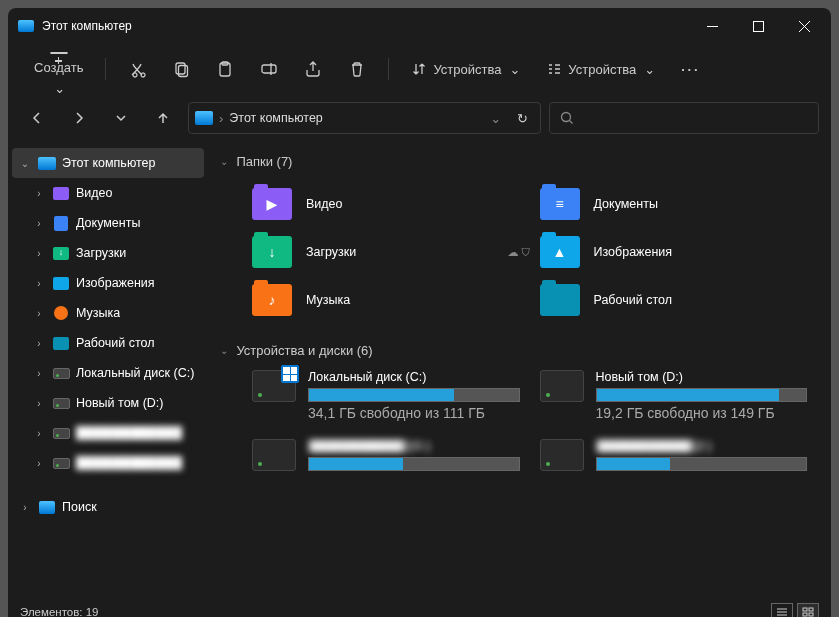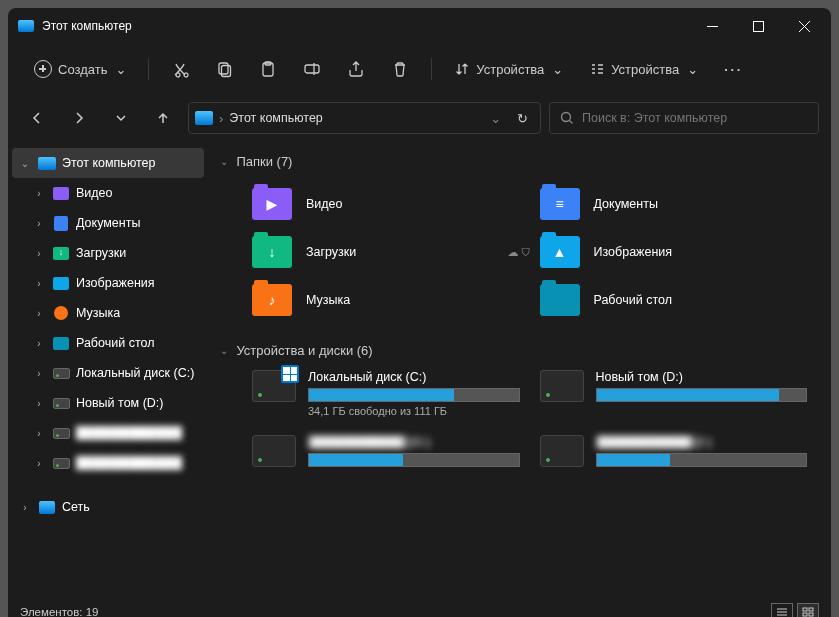--- a/index.html
+++ b/index.html
@@ -6,21 +6,21 @@
 body { background:#555; display:flex; justify-content:center; align-items:flex-start; padding:8px; }
 .window { width:839px; height:617px; background:#1c1c1c; border-radius:8px; overflow:hidden; display:flex; flex-direction:column; color:#fff; font-size:13px; }
 .titlebar { height:36px; display:flex; align-items:center; padding:0 4px 0 10px; }
 .titlebar .ticon { width:16px; height:12px; margin-right:8px; background:linear-gradient(#4cc2ff,#0078d4); border-radius:2px; }
 .titlebar .title { flex:1; font-size:12px; }
 .winbtn { width:46px; height:36px; display:flex; align-items:center; justify-content:center; color:#fff; font-size:12px; }
 .winbtn svg { stroke:#fff; stroke-width:1; fill:none; }
 .toolbar { height:50px; display:flex; align-items:center; padding:0 16px; gap:6px; }
 .tbtn { height:34px; padding:0 10px; display:flex; align-items:center; gap:6px; border-radius:4px; color:#ccc; }
 .tbtn svg { stroke:#ccc; stroke-width:1.3; fill:none; }
-.create { border:none; }
+.create { border:none;flex-direction:column; }
 .create .plus { width:18px; height:18px; border:1.3px solid #ccc; border-radius:9px; position:relative; }
 .create .plus::before,.create .plus::after { content:""; position:absolute; background:#ccc; }
 .create .plus::before { left:4px; top:7.3px; width:7px; height:1.3px; }
 .create .plus::after { left:7.3px; top:4px; width:1.3px; height:7px; }
 .sep { width:1px; height:22px; background:#3a3a3a; margin:0 6px; }
 .chev { margin-left:2px; }
 .navrow { height:48px; display:flex; align-items:center; padding:0 12px; gap:8px; }
 .navbtn { width:34px; height:34px; display:flex; align-items:center; justify-content:center; color:#ccc; }
 .navbtn svg { stroke:#ccc; stroke-width:1.5; fill:none; }
 .addrbar { flex:1; height:32px; border:1px solid #3a3a3a; border-radius:4px; display:flex; align-items:center; padding:0 6px; gap:6px; background:#1c1c1c; }
@@ -45,21 +45,21 @@
 .ficon .tab { position:absolute; top:-4px; left:2px; width:14px; height:5px; border-radius:2px 2px 0 0; }
 .flabel { font-size:12.5px; }
 .drives { display:grid; grid-template-columns:1fr 1fr; gap:18px 20px; padding:8px 20px 8px 40px; }
 .drive { display:flex; gap:12px; align-items:flex-start; }
 .dicon { width:44px; height:32px; background:#2a2a2a; border-radius:3px; position:relative; border:1px solid #444; flex-shrink:0;}
 .dicon .light { position:absolute; left:5px; bottom:4px; width:4px; height:4px; border-radius:2px; background:#4caf50; }
 .dinfo { flex:1; min-width:0;}
 .dname { font-size:12.5px; margin-bottom:4px; white-space:nowrap; overflow:hidden; text-overflow:ellipsis;}
 .dbar { height:14px; background:#555; border:1px solid #666; margin-bottom:3px; position:relative; }
 .dfill { height:100%; background:#26a0da; }
-.dfree { font-size:11px; color:#aaa; }
+.dfree { font-size:14px; color:#aaa; }
 .dblur .dname { filter:blur(3px); }
 .status { height:26px; border-top:0; display:flex; align-items:center; padding:0 12px; font-size:11.5px; color:#ccc; background:#1c1c1c; }
 .status .spacer { flex:1; }
 .vbtn { width:22px; height:18px; border:1px solid #666; margin-left:4px; display:flex; align-items:center; justify-content:center; }
 .blur { filter:blur(3px); }
 </style>
 </head>
 <body>
 
 <div class="window">
@@ -168,21 +168,20 @@
       <span style="color:#888">›</span>
       <span class="crumb">Этот компьютер</span>
       <span style="color:#888;margin-right:4px;">⌄</span>
       <span style="padding:0 6px;color:#ccc">↻</span>
     </div>
     <div class="searchbox">
       <svg width="14" height="14" style="stroke:#888;stroke-width:1.3;fill:none">
           <circle cx="6" cy="6" r="4.5"></circle>
           <path d="M9.5 9.5l3 3"></path>
         </svg>
-      <input placeholder="Поиск в: Этот компьютер" style="">
     </div>
   </div>
 
   <div class="body">
     <div class="sidebar" id="sidebar">
         <div class="sitem sel">
           <span class="exp">⌄</span>
           <span class="sicn">
             <div style="width:18px;height:13px;background:linear-gradient(#4cc2ff,#0078d4);border-radius:2px"></div>
           </span>
@@ -264,21 +263,21 @@
               <div style="position:absolute;left:2px;bottom:1px;width:3px;height:3px;background:#4caf50;border-radius:2px"></div>
             </div>
           </span>
           <span class="lbl blur">████████████</span>
         </div>
         <div class="sitem" style="margin-top: 14px;">
           <span class="exp">›</span>
           <span class="sicn">
             <div style="width:16px;height:13px;background:linear-gradient(#4cc2ff,#0078d4);border-radius:2px"></div>
           </span>
-          <span class="lbl">Сеть</span>
+          <span class="lbl">Поиск</span>
         </div>
       </div>
     <div class="content">
       <div class="group-hdr">
         <span class="gchev">⌄</span>
         <span>Папки (7)</span>
       </div>
       <div class="folders" id="folders">
           <div class="folder">
             <div class="ficon" style="background:#8b5cf6">
@@ -349,20 +348,21 @@
           </div>
           <div class="drive">
             <div class="dicon">
               <div class="light"></div>
             </div>
             <div class="dinfo">
               <div class="dname">Новый том (D:)</div>
               <div class="dbar">
                 <div class="dfill" style="width:87%"></div>
               </div>
+              <div class="dfree">19,2 ГБ свободно из 149 ГБ</div>
             </div>
           </div>
           <div class="drive dblur">
             <div class="dicon">
               <div class="light"></div>
             </div>
             <div class="dinfo">
               <div class="dname"><span style="filter:blur(3px)">███████████</span> (G:)</div>
               <div class="dbar">
                 <div class="dfill" style="width:45%"></div>

